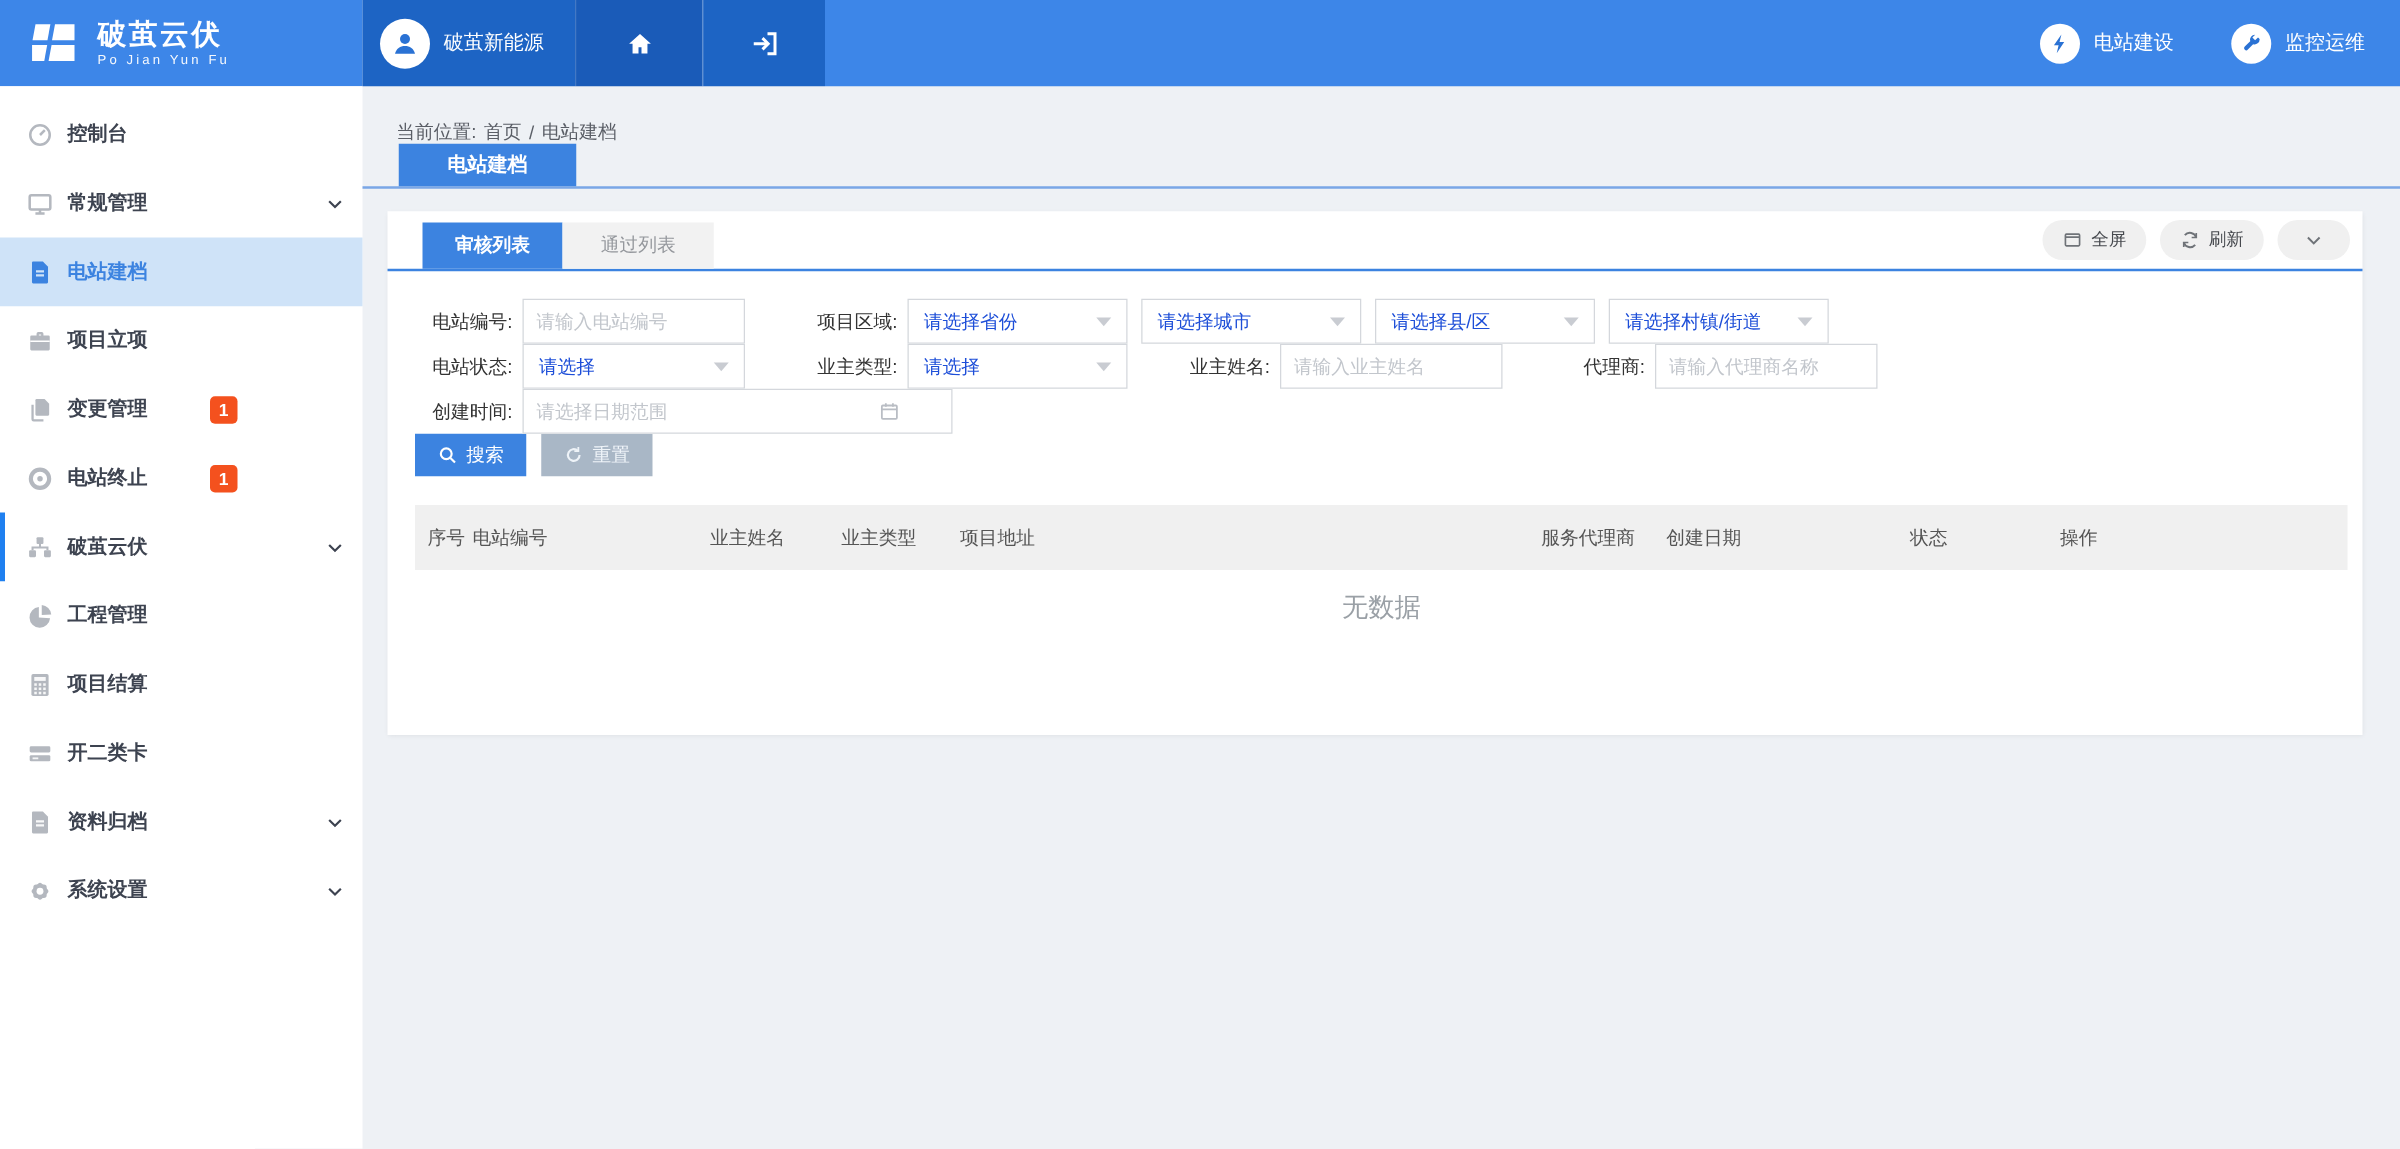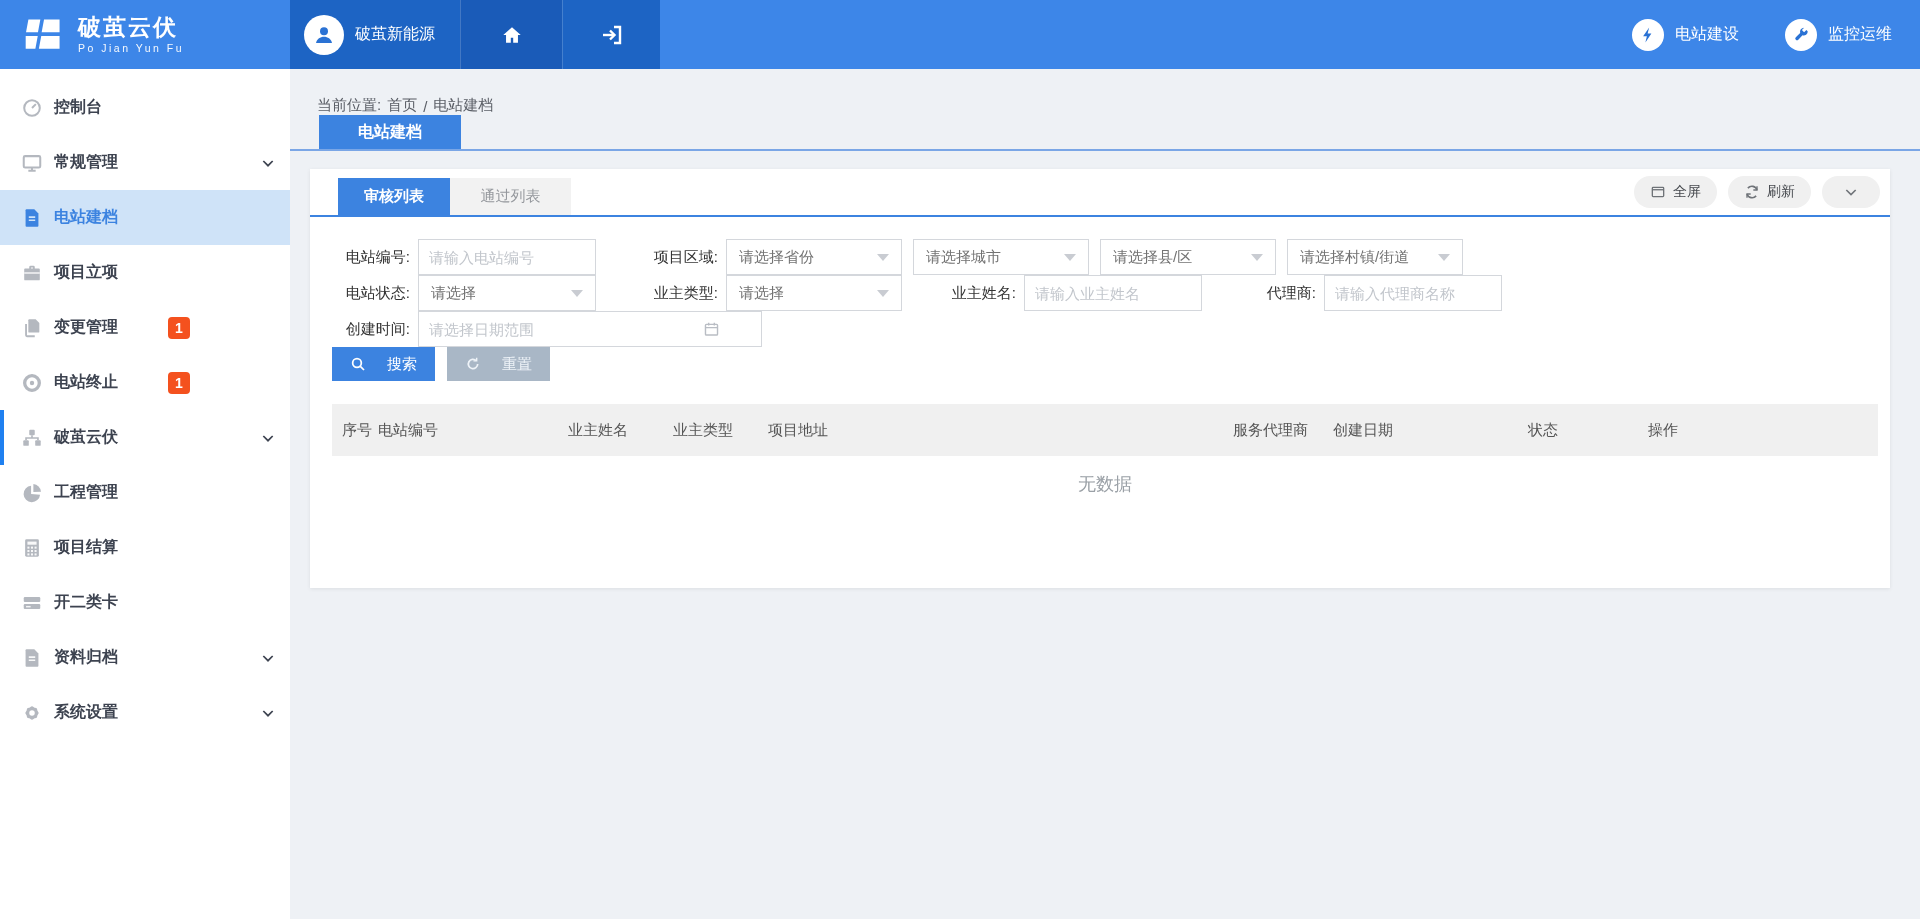--- a/index.html
+++ b/index.html
@@ -60,41 +60,41 @@
 
   
   .filters { padding:22px 28px 0 22px; }
   .f-row { display:flex; align-items:center; height:36px; }
   .f-label { width:78px; text-align:right; font-size:15px; color:#333; margin-right:8px; white-space:nowrap; flex:0 0 auto; }
   .g2 { margin-left:44px; } .g3 { margin-left:36px; } .g4 { margin-left:36px; }
   .f-input { width:178px; height:36px; border:1px solid #d4d7dc; padding:0 10px; font-size:15px; color:#333;
     font-family:inherit; outline:none; background:#fff; }
   .f-input::placeholder { color:#c2c6cc; }
   .f-select { width:176px; height:36px; border:1px solid #d4d7dc; display:flex; align-items:center;
-    justify-content:space-between; padding:0 12px; font-size:15px; color:#737373; cursor:pointer; background:#fff;text-align:right; }
+    justify-content:space-between; padding:0 12px; font-size:15px; color:#1d4ed8; cursor:pointer; background:#fff;text-align:right; }
   .f-select + .f-select { margin-left:11px; }
   .caret { width:0; height:0; border-left:6px solid transparent; border-right:6px solid transparent; border-top:7px solid #c9ccd2; }
   .date-wrap { position:relative; width:312px; }
   .date-wrap .f-input { width:344px; }
   .cal-ico { position:absolute; right:10px; top:50%; transform:translateY(-50%); color:#b9bdc4; display:flex; pointer-events:none; }
 
   .btn-row { padding-left:22px; display:flex; }
-  .btn { height:34px; display:inline-flex; align-items:center; gap:21px; padding:0 18px; font-size:15px;
+  .btn { height:34px; display:inline-flex; align-items:center; gap:7px; padding:0 18px; font-size:15px;
     border:none; cursor:pointer; font-family:inherit; }
   .btn-search { background:#3c83e0; color:#fff; }
   .btn-reset { background:#a9b7c6; color:#eef3f8; margin-left:12px; }
 
   
   .table { margin:23px 12px 0 22px; }
   .thead { display:flex; align-items:center; height:52px; background:#f0f0f0; font-size:15px; color:#555; }
   .th { flex:0 0 auto; white-space:nowrap; }
   .th.c0 { width:46px; padding-left:10px; }
   .th.c1 { width:190px; } .th.c2 { width:105px; } .th.c3 { width:95px; } .th.c4 { width:465px; }
   .th.c5 { width:100px; } .th.c6 { width:195px; } .th.c7 { width:120px; } .th.c8 { flex:1; }
-  .tbody-empty { height:66px; display:flex; justify-content:center; padding-top:16px; font-size:18px; color:#9aa0a6; }
+  .tbody-empty { height:66px; display:flex; justify-content:center; padding-top:16px; font-size:21px; color:#9aa0a6; }
 </style>
 </head>
 <body>
 
 <div class="header">
   <div class="brand">
     <svg class="brand-mark" viewBox="0 0 48 48">
       <g fill="#ffffff">
         <path d="M7 7h13l-2.6 14H4.4z"></path>
         <path d="M24 7h17v14H21.4z"></path>

